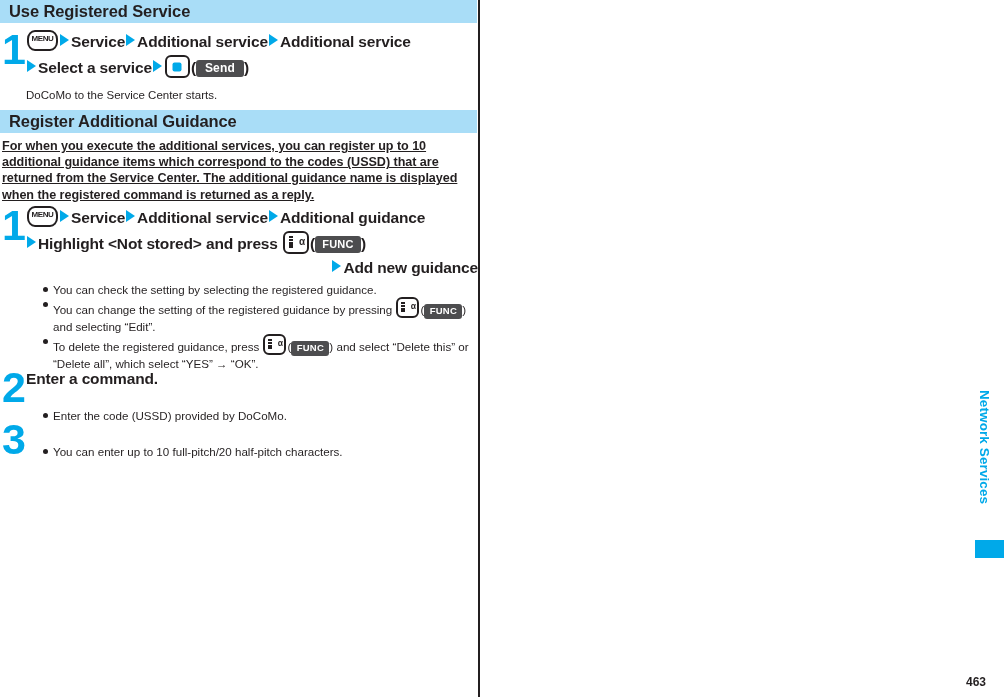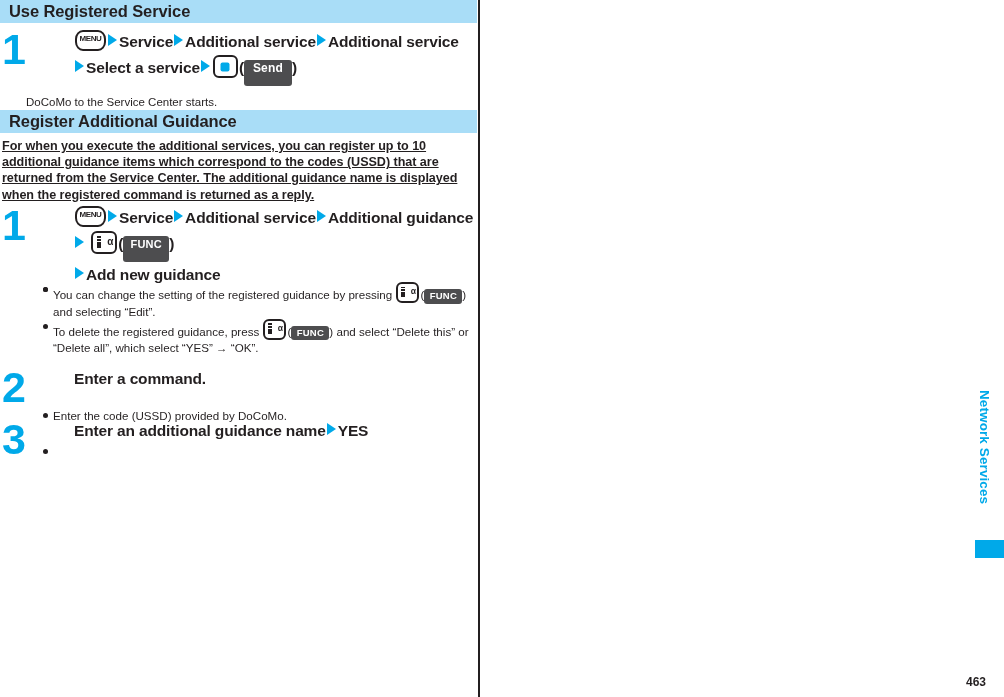--- a/index.html
+++ b/index.html
@@ -80,21 +80,20 @@
     position: absolute;
   }
 
   .lead {
     font-size: 15.5px;
     font-weight: bold;
     line-height: 22px;
     letter-spacing: -0.15px;
     color: #231f20;
     white-space: nowrap;
-    margin-left: 48px;
   }
 
   .desc {
     font-size: 11.5px;
     line-height: 15px;
     color: #231f20;
     white-space: nowrap;
   }
 
   .intro {
@@ -219,21 +218,21 @@
   
   .chip {
     display: inline-block;
     vertical-align: 1px;
     background: #4d4d4f;
     color: #ffffff;
     border-radius: 3px;
     font-weight: bold;
     text-align: center;
     letter-spacing: 0.2px;
-    padding: 1px 0 11px;
+    padding: 1px 0 2px;
   }
   .chip-send { width: 48px; font-size: 12px; line-height: 14px; }
   .chip-func { width: 46px; font-size: 11px; line-height: 14px; }
   .chip-func-sm { width: 38px; font-size: 9.5px; line-height: 12px; padding: 1px 0 1.5px; vertical-align: 0px; }
 
   .paren { font-weight: bold; }
 
   
   .bullets {
     position: absolute;
@@ -318,34 +317,34 @@
 
     <div class="intro" style="left:2px; top:138px; width:470px;text-decoration:underline;">For when you execute the additional services, you can register up to 10 additional guidance items which correspond to the codes (USSD) that are returned from the Service Center. The additional guidance name is displayed when the registered command is returned as a reply.</div>
 
     <div class="step-num" style="left:2px; top:204px;">1</div>
 
     <div class="step-body" style="left:26px; top:206px; width:452px;">
       <div class="lead">
         <span class="key-menu"><i>MENU</i></span><span class="arw"></span><span>Service</span><span class="arw"></span><span>Additional service</span><span class="arw"></span><span>Additional guidance</span>
       </div>
       <div class="lead" style="margin-top:2px;">
-        <span class="arw"></span> <span class="key-func"><span class="bars">
+        <span class="arw"></span><span>Highlight &lt;Not stored&gt; and press</span> <span class="key-func"><span class="bars">
               <b></b>
               <b></b>
               <b></b>
             </span><span class="alpha">α</span></span><span class="paren">(</span><span class="chip chip-func">FUNC</span><span class="paren">)</span>
       </div>
-      <div class="lead" style="margin-top:2px;">
+      <div class="lead" style="margin-top:2px;text-align:right;">
         <span class="arw"></span><span>Add new guidance</span>
       </div>
     </div>
 
     <div class="bullets" style="left:42px; top:282px; width:436px;">
       <div class="bul">
-        <span class="dot"></span>
+        <span class="dot"></span><span>You can check the setting by selecting the registered guidance.</span>
       </div>
       <div class="bul">
         <span class="dot"></span><span>You can change the setting of the registered guidance by pressing</span> <span class="key-func key-func-sm"><span class="bars">
               <b></b>
               <b></b>
               <b></b>
             </span><span class="alpha">α</span></span><span>(</span><span class="chip chip-func-sm">FUNC</span><span>)</span>
         <div class="cont">and selecting “Edit”.</div>
       </div>
       <div class="bul">
@@ -362,28 +361,23 @@
     <div class="step-body" style="left:26px; top:368px; width:452px;">
       <div class="lead">Enter a command.</div>
     </div>
     <div class="bullets" style="left:42px; top:408px; width:436px;">
       <div class="bul">
         <span class="dot"></span><span>Enter the code (USSD) provided by DoCoMo.</span>
       </div>
     </div>
 
     <div class="step-num" style="left:2px; top:418px;">3</div>
-    <div class="step-body" style="left:26px; top:420px; width:452px;">
-      <div class="lead">
-        <span>Enter an additional guidance name</span><span class="arw"></span><span>YES</span>
-      </div>
-    </div>
     <div class="bullets" style="left:42px; top:444px; width:436px;">
       <div class="bul">
-        <span class="dot"></span>
+        <span class="dot"></span><span>You can enter up to 10 full-pitch/20 half-pitch characters.</span>
       </div>
     </div>
 
   </div>
 
   <div class="vrule"></div>
 
   <div class="right-col"></div>
 
   <div class="tab-label">Network Services</div>

